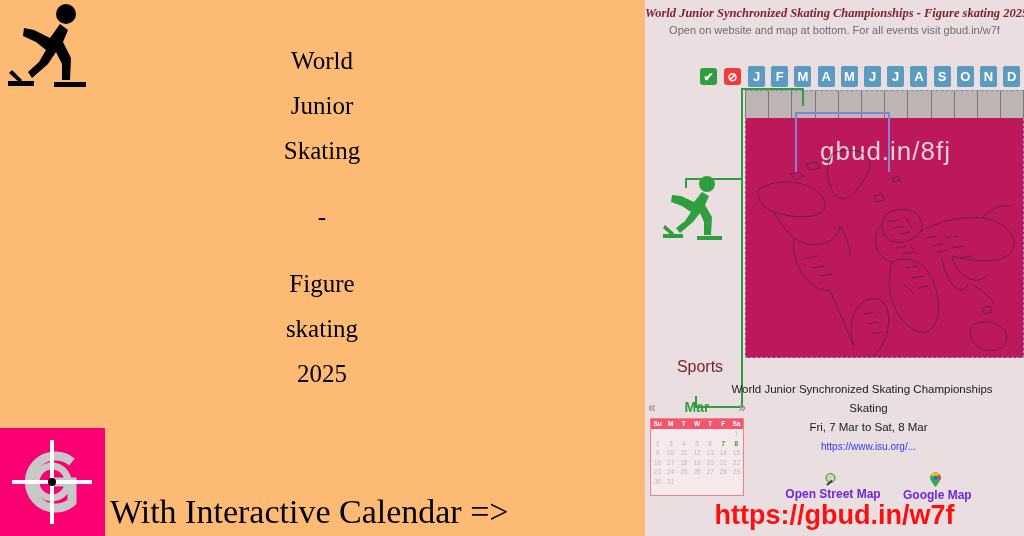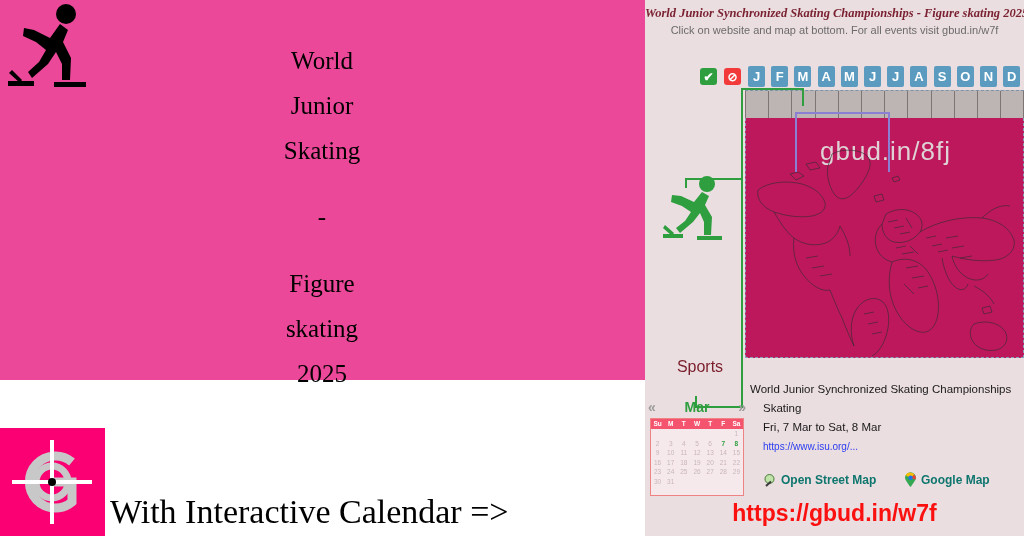--- a/index.html
+++ b/index.html
@@ -4,22 +4,22 @@
 <style>
   * { box-sizing: border-box; margin: 0; padding: 0; }
   html, body {
     width: 1024px; height: 536px; overflow: hidden;
     font-family: "Liberation Sans", sans-serif;
   }
   #page { position: relative; width: 1024px; height: 536px; background: #ead d e0; }
 
   
   #left-panel {
-    position: absolute; left: 0; top: 0; width: 645px; height: 380px;
-    background: #ec4899;
+    position: absolute; left: 0; top: 0; width: 645px; height: 536px;
+    background: #fdba74;
   }
   #skater-icon-black { position: absolute; left: 6px; top: 2px; width: 86px; height: 92px; }
 
   #left-title {
     position: absolute; left: 92px; top: 38px; width: 460px;
     text-align: center;
     font-family: "Liberation Serif", serif;
     color: #000;
   }
   #left-title .tline { font-size: 25px; line-height: 45px; white-space: nowrap; }
@@ -115,31 +115,31 @@
   }
   .cal-arrow { font-size: 14px; color: #9b9b9b; font-weight: bold; }
   #cal-month { font-size: 14px; font-weight: bold; color: #2e9e3e; }
   #cal-dow { display: flex; width: 100%; background: #f4546e; }
   #cal-dow div { flex: 1; text-align: center; font-size: 6.5px; color: #fff; font-weight: bold; line-height: 10px; }
   .cal-week { display: flex; width: 100%; }
   .cal-week div { flex: 1; text-align: center; font-size: 6.5px; color: #c9b6ba; line-height: 9.6px; }
   .cal-week div.hl { color: #2e9e3e; font-weight: bold; }
 
   
-  #info { position: absolute; left: 750px; top: 380px; width: 272px; }
+  #info { position: absolute; left: 726px; top: 380px; width: 272px; text-align: center; }
   #info .iline { font-size: 11.5px; color: #1a1a1a; line-height: 19px; white-space: nowrap; }
   #info .iline.ind { padding-left: 13px; }
   #info .link { font-size: 10px; color: #2b3df0; line-height: 19px; padding-left: 13px; }
   #maps-row { position: absolute; left: 763px; top: 472px; width: 260px; display: flex; }
-  .map-link { display: flex; align-items: center; font-size: 12px; font-weight: bold; color: #0f766e; white-space: nowrap; }
+  .map-link { display: flex; align-items: center; font-size: 12px; font-weight: bold; color: #6d28d9; white-space: nowrap; flex-direction: column; }
   #osm-link { width: 140px; }
 
   #bottom-url {
     position: absolute; left: 645px; top: 500px; width: 379px; text-align: center;
-    font-size: 23px; font-weight: bold; color: #fb1010; white-space: nowrap;
+    font-size: 27px; font-weight: bold; color: #fb1010; white-space: nowrap;
   }
 </style>
 </head>
 <body>
 
 <div id="page">
 
   <div id="left-panel">
 
     <svg id="skater-icon-black" viewBox="0 0 86 92">
@@ -171,21 +171,21 @@
         <circle cx="52" cy="54" r="4" fill="#000"></circle>
       </svg>
     </div>
 
     <div id="tagline">With Interactive Calendar =&gt;</div>
   </div>
 
   <div id="right-panel">
 
     <div id="rp-title">World Junior Synchronized Skating Championships - Figure skating 2025</div>
-    <div id="rp-sub">Click on website and map at bottom. For all events visit gbud.in/w7f</div>
+    <div id="rp-sub">Open on website and map at bottom. For all events visit gbud.in/w7f</div>
 
     <div id="toggle-row">
       <div class="tgl ok">✔</div>
       <div class="tgl no">⊘</div>
     </div>
 
     <div id="month-row">
         <div class="mbtn" style="left: 0px; background: rgb(91, 155, 192);">J</div>
         <div class="mbtn" style="left: 23.2px; background: rgb(91, 155, 192);">F</div>
         <div class="mbtn" style="left: 46.4px; background: rgb(91, 155, 192);">M</div>

